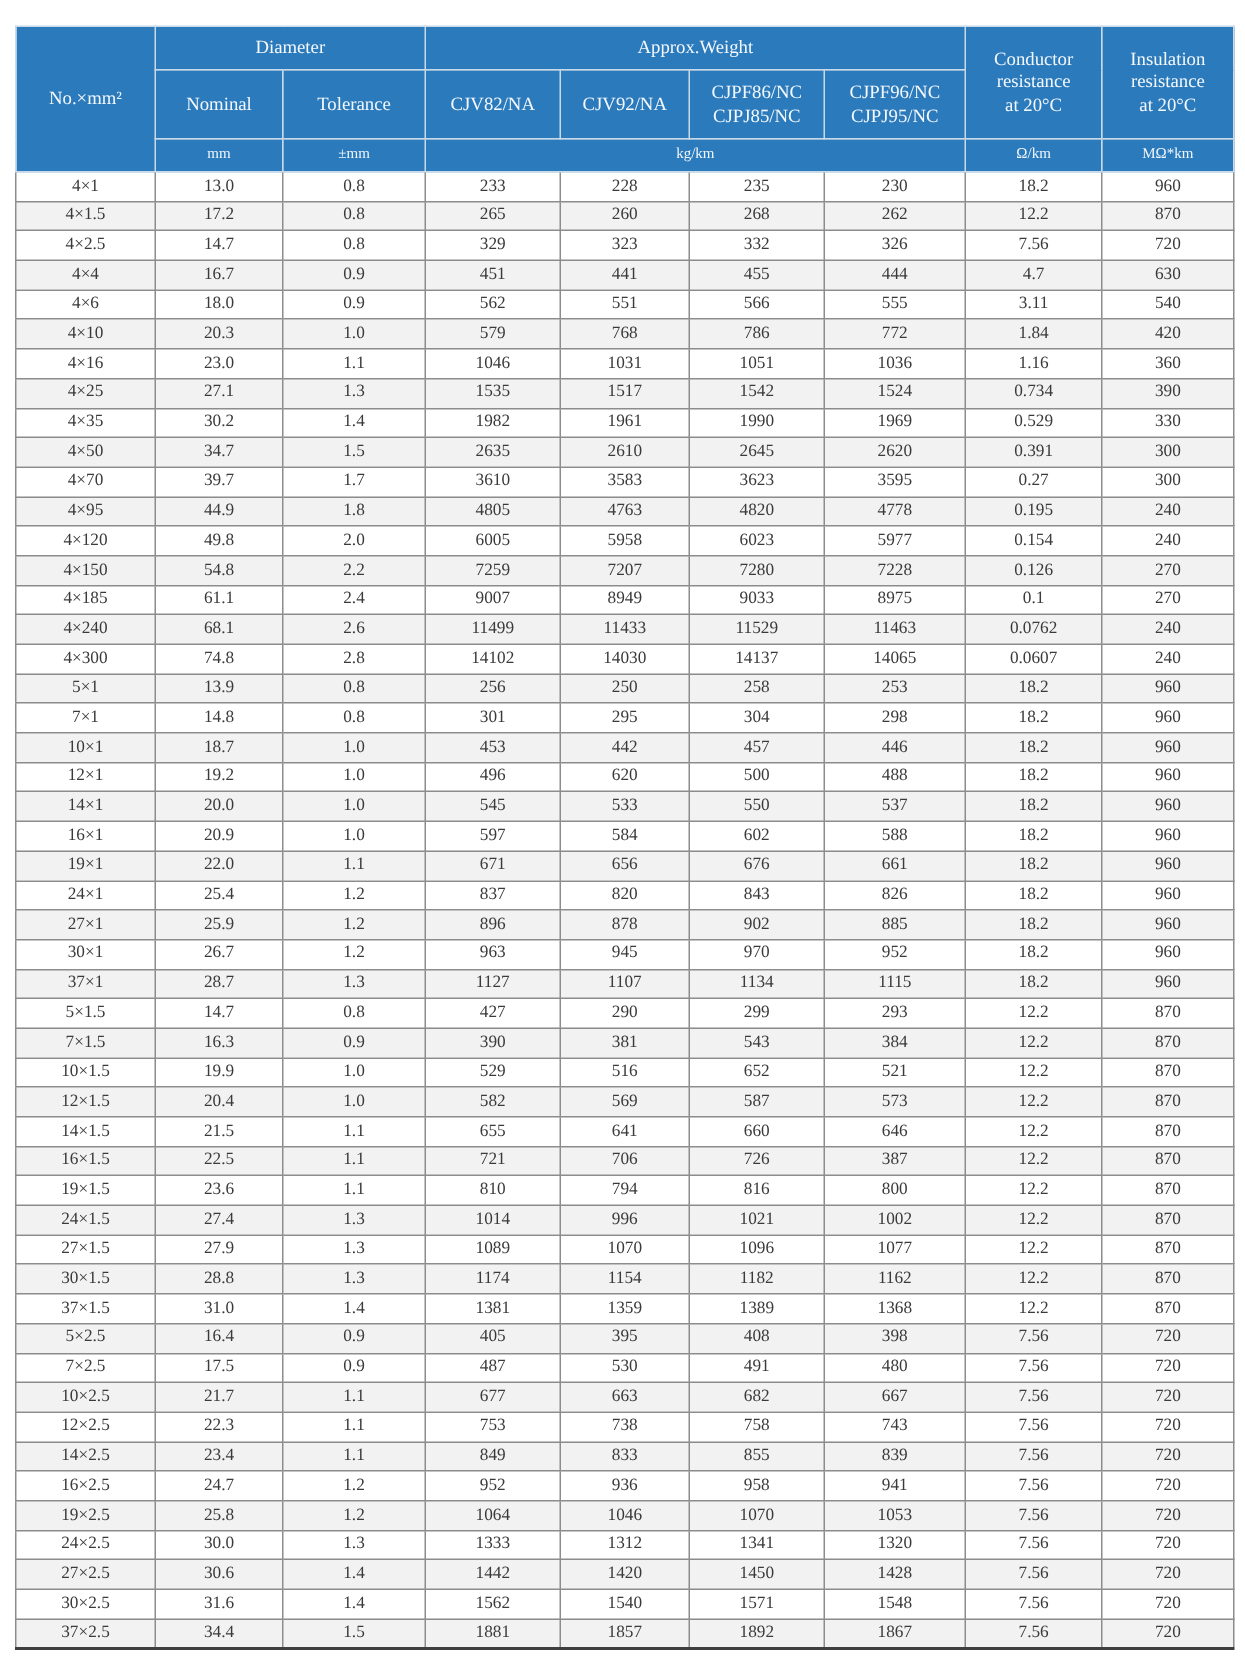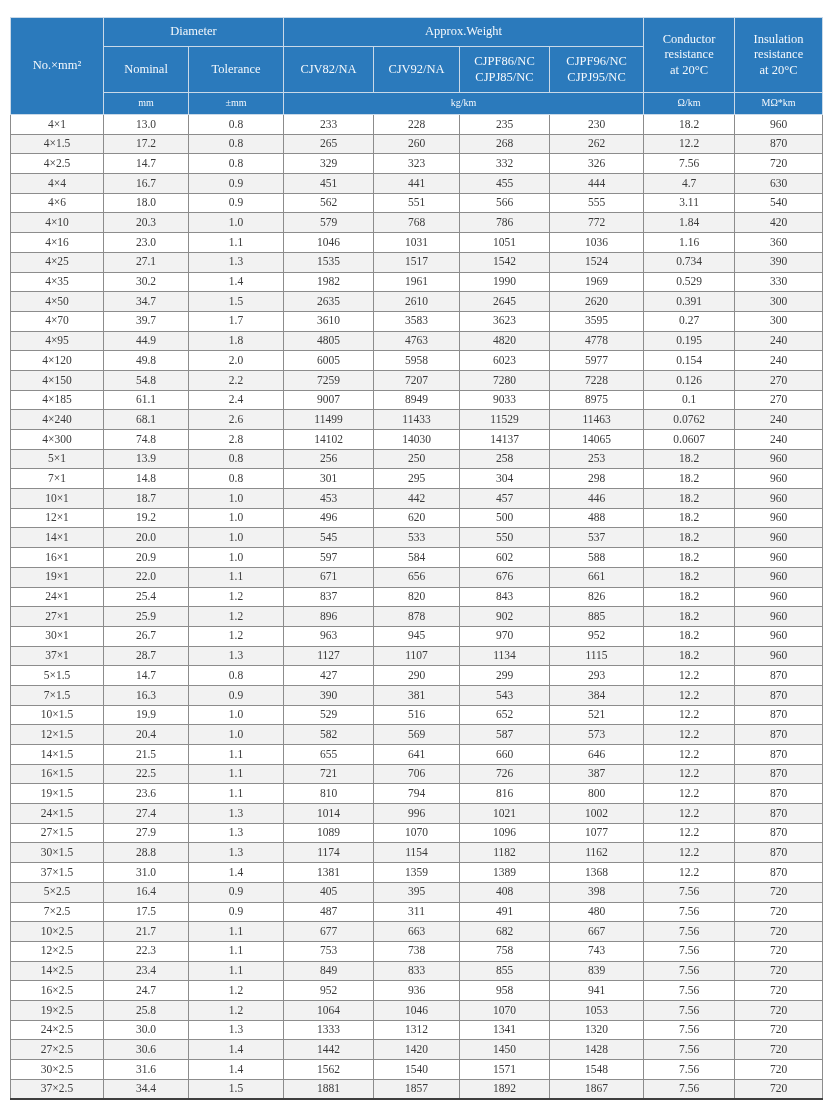--- a/index.html
+++ b/index.html
@@ -536,21 +536,21 @@
           <td>408</td>
           <td>398</td>
           <td>7.56</td>
           <td>720</td>
         </tr>
         <tr>
           <td>7×2.5</td>
           <td>17.5</td>
           <td>0.9</td>
           <td>487</td>
-          <td>311</td>
+          <td>530</td>
           <td>491</td>
           <td>480</td>
           <td>7.56</td>
           <td>720</td>
         </tr>
         <tr>
           <td>10×2.5</td>
           <td>21.7</td>
           <td>1.1</td>
           <td>677</td>

